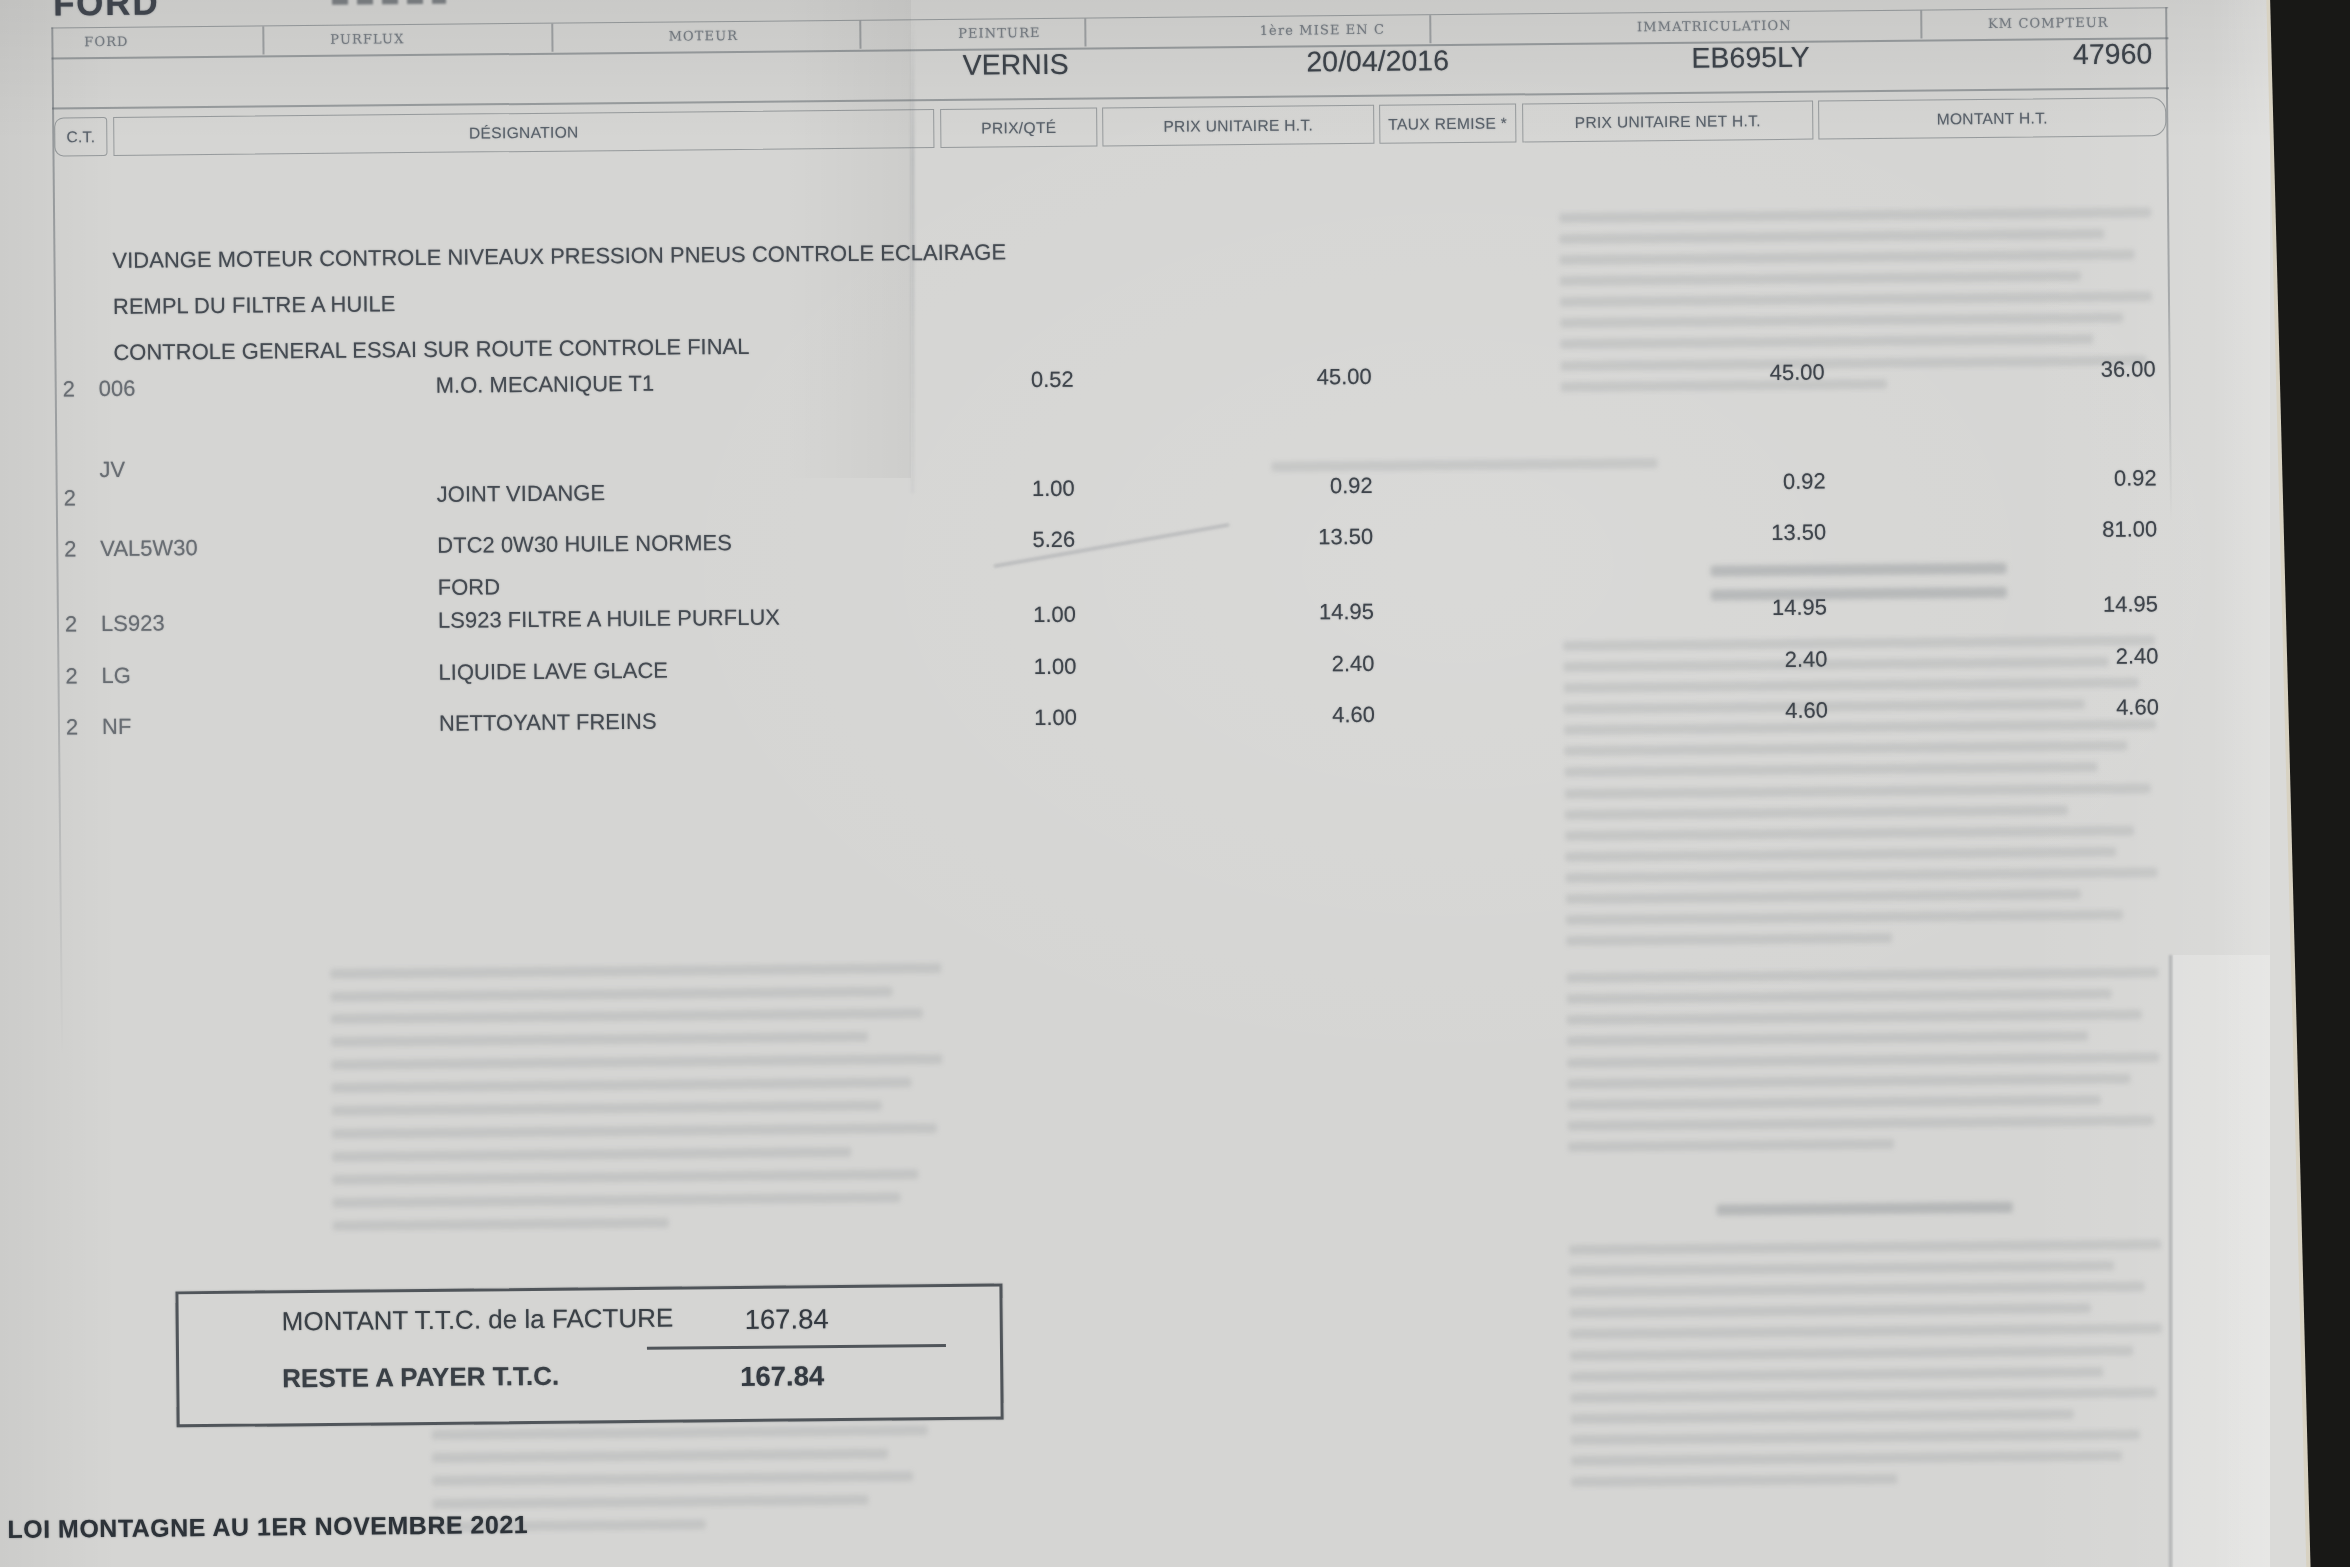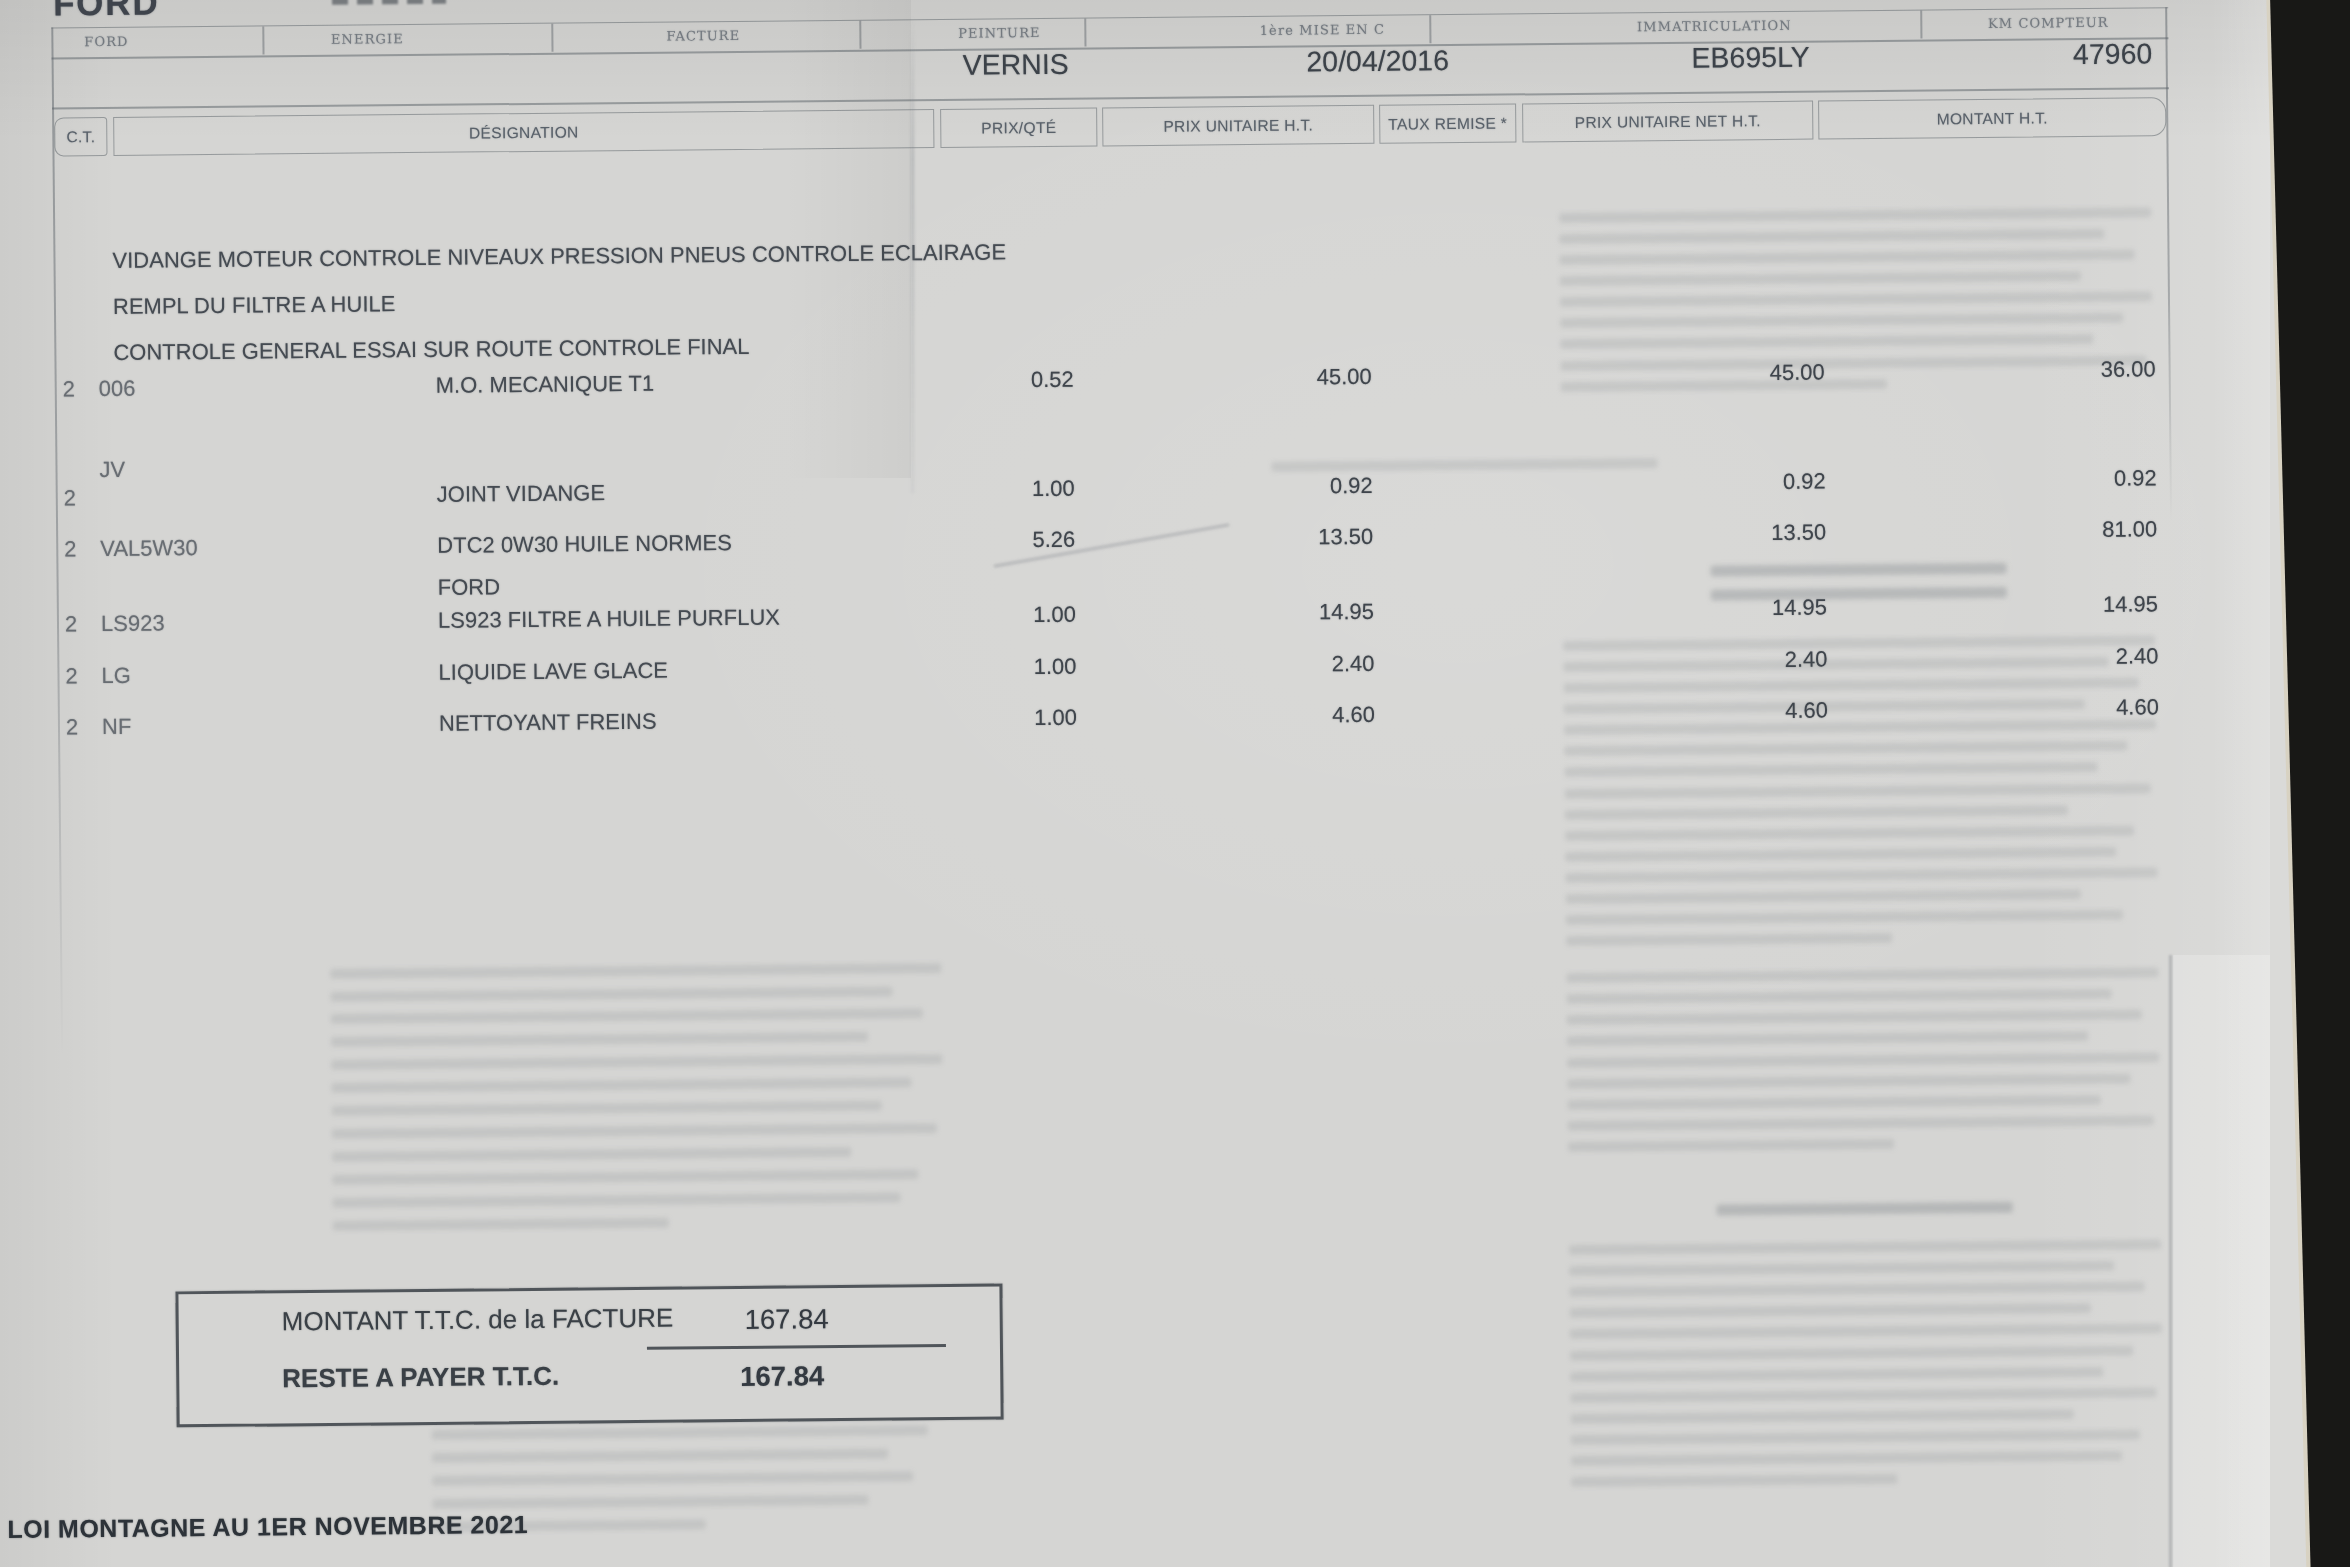--- a/index.html
+++ b/index.html
@@ -149,22 +149,22 @@
         <div class="abs hline" style="left: 51px; top: 108px; width: 2117px;"></div>
         <div class="abs vline vfade" style="left: 51px; top: 27.5px; height: 1029px;"></div>
         <div class="abs vline vfade" style="left: 2165px; top: 27.5px; height: 514px;"></div>
         <div class="abs vline" style="left: 262px; top: 29px; height: 27.5px;"></div>
         <div class="abs vline" style="left: 551px; top: 29px; height: 27.5px;"></div>
         <div class="abs vline" style="left: 859px; top: 29px; height: 27.5px;"></div>
         <div class="abs vline" style="left: 1084px; top: 29px; height: 27.5px;"></div>
         <div class="abs vline" style="left: 1429px; top: 29px; height: 27.5px;"></div>
         <div class="abs vline" style="left: 1920px; top: 29px; height: 27.5px;"></div>
         <div class="abs small-lbl ctr" style="left: 106px; top: 35px;">FORD</div>
-        <div class="abs small-lbl ctr" style="left: 367px; top: 35px;">ENERGIE</div>
-        <div class="abs small-lbl ctr" style="left: 703px; top: 35px;">FACTURE</div>
+        <div class="abs small-lbl ctr" style="left: 367px; top: 35px;">PURFLUX</div>
+        <div class="abs small-lbl ctr" style="left: 703px; top: 35px;">MOTEUR</div>
         <div class="abs small-lbl ctr" style="left: 999px; top: 35px;">PEINTURE</div>
         <div class="abs t big-val ctr" style="left: 1015px; top: 59px;">VERNIS</div>
         <div class="abs small-lbl ctr" style="left: 1322px; top: 35px;">1ère MISE EN C</div>
         <div class="abs t big-val ctr" style="left: 1377px; top: 59px;">20/04/2016</div>
         <div class="abs small-lbl ctr" style="left: 1714px; top: 35px;">IMMATRICULATION</div>
         <div class="abs t big-val ctr" style="left: 1750px; top: 59px;">EB695LY</div>
         <div class="abs small-lbl ctr" style="left: 2048px; top: 35px;">KM COMPTEUR</div>
         <div class="abs t big-val ctr" style="left: 2112px; top: 59px;">47960</div>
         <div class="abs hcell" style="left: 53px; top: 118px; width: 51px; height: 37px; border-radius: 9.2px 3.7px 3.7px 9.2px;">
           <div class="abs hdr-lbl" style="position: static;">C.T.</div>

